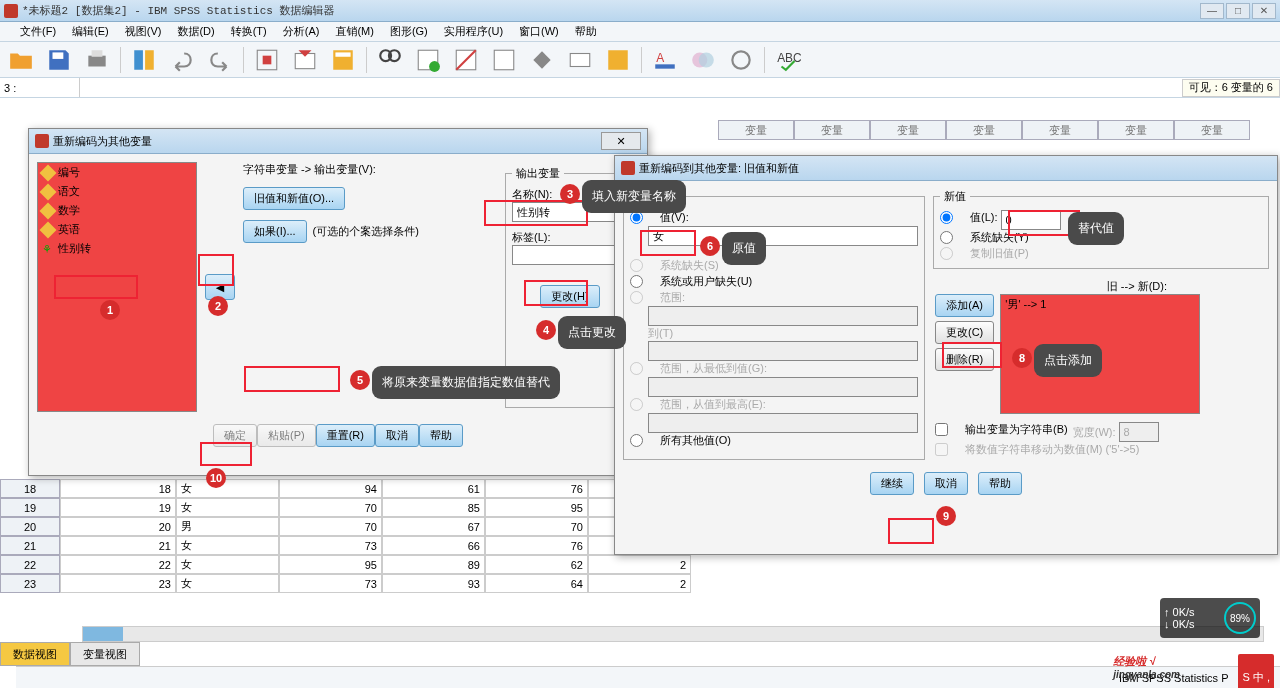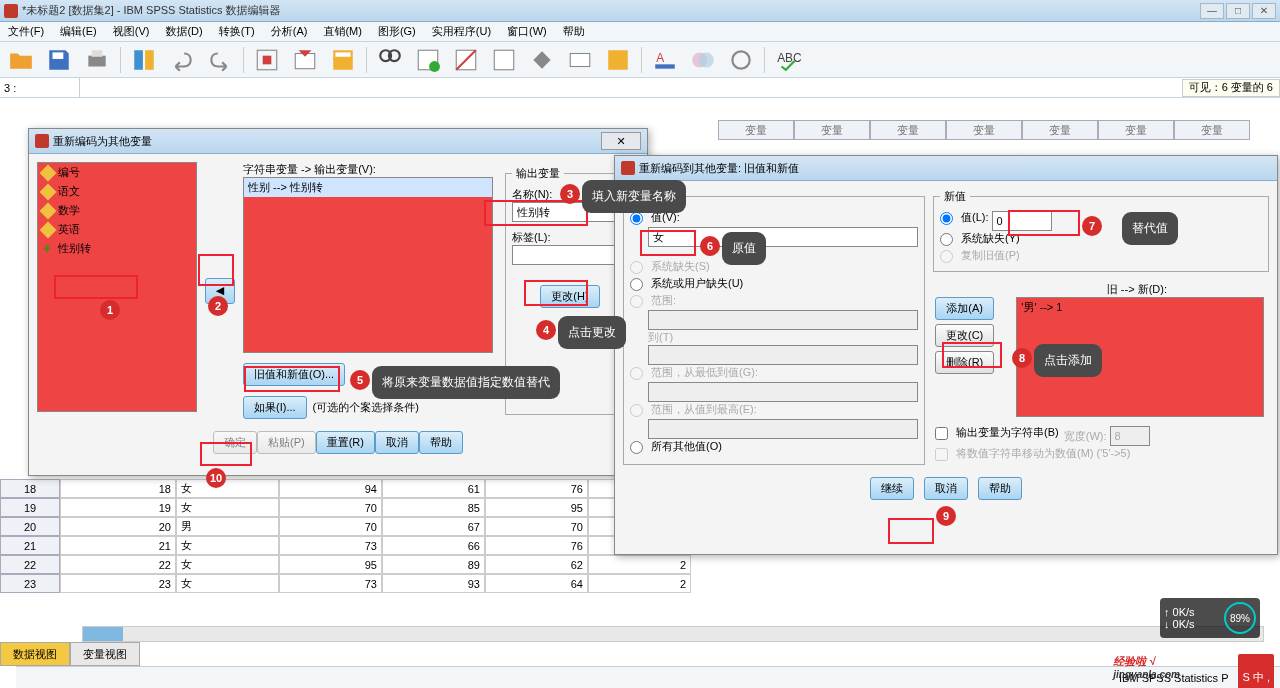--- a/index.html
+++ b/index.html
@@ -1,22 +1,22 @@
 <!DOCTYPE html>
 <html><head>
 <meta charset="utf-8">
 <style>
 * { box-sizing: border-box; margin: 0; padding: 0; font-family: "Microsoft YaHei", Arial, sans-serif; font-size: 11px; }
 body { background: #fff; width: 1280px; height: 688px; overflow: hidden; position: relative; }
 .titlebar { height: 22px; background: linear-gradient(#d4e5f4, #b9d6ee); display: flex; align-items: center; padding: 0 4px; border-bottom: 1px solid #8aadca; }
 .titlebar .icon { width: 14px; height: 14px; background: #c0392b; border-radius: 2px; margin-right: 4px; }
-.titlebar .title { flex: 1; color: #333; }
+.titlebar .title { flex: 1; color: #333; font-family: Liberation Mono, monospace; }
 .win-ctrls { display: flex; gap: 2px; }
 .win-ctrls div { width: 24px; height: 16px; background: #e1e9f1; border: 1px solid #a2b8cc; display: flex; align-items: center; justify-content: center; font-size: 10px; color: #555; }
-.menubar { height: 20px; background: #f3f6f9; border-bottom: 1px solid #c5d5e2; display: flex; align-items: center; padding: 0 0; }
+.menubar { height: 20px; background: #f3f6f9; border-bottom: 1px solid #c5d5e2; display: flex; align-items: center; padding: 0 12px; }
 .menubar span { padding: 2px 8px; cursor: default; }
 .toolbar { height: 36px; background: #f3f6f9; border-bottom: 1px solid #c5d5e2; display: flex; align-items: center; padding: 0 6px; gap: 8px; }
 .tb-btn { width: 30px; height: 30px; display: flex; align-items: center; justify-content: center; }
 .tb-btn svg { width: 26px; height: 26px; }
 .cellbar { height: 20px; background: #fff; border-bottom: 1px solid #c5d5e2; display: flex; align-items: center; }
 .celllabel { width: 80px; border-right: 1px solid #ccc; padding: 0 4px; height: 100%; display: flex; align-items: center; }
 .vis-info { margin-left: auto; padding: 0 6px; border: 1px solid #ccc; height: 18px; display: flex; align-items: center; background: #fdfdf0; }
 .col-h { width: 76px; height: 20px; border: 1px solid #aab; background: #eef2f6; display: flex; align-items: center; justify-content: center; color: #777; }
 .data-row { display: flex; height: 19px; }
 .row-num { width: 82px; border: 1px solid #aab; background: #eef2f6; display: flex; align-items: center; justify-content: center; }
@@ -37,21 +37,21 @@
 .btn { padding: 3px 10px; background: linear-gradient(#fdfdfd, #e0e0e0); border: 1px solid #888; border-radius: 3px; cursor: pointer; display: inline-flex; align-items: center; justify-content: center; }
 .btn.blue { background: linear-gradient(#dceefa, #a8d4f2); border-color: #5a9bc7; }
 .input { background: #fff; border: 1px solid #888; padding: 2px 4px; height: 20px; }
 .listbox { background: #ef4444; border: 1px solid #888; overflow: auto; }
 .listbox .item { padding: 2px 4px; display: flex; align-items: center; gap: 4px; }
 .ruler { display: inline-block; width: 12px; height: 12px; background: #f0c040; transform: rotate(45deg); }
 .clover { display: inline-block; width: 12px; height: 12px; }
 .clover::before { content: "⚘"; color: #0a0; }
 fieldset { border: 1px solid #aaa; padding: 6px; margin: 4px; }
 legend { padding: 0 4px; }
-label { display: inline-flex; align-items: flex-end; gap: 8px; }
+label { display: inline-flex; align-items: center; gap: 17px; }
 input[type=radio], input[type=checkbox] { margin: 0; }
 
 
 .redbox { position: absolute; border: 2px solid #e23; pointer-events: none; }
 .numcircle { position: absolute; width: 20px; height: 20px; background: #d62c2c; color: #fff; border-radius: 50%; display: flex; align-items: center; justify-content: center; font-size: 11px; font-weight: bold; }
 .anno { position: absolute; background: #4a4a4a; color: #fff; padding: 8px 10px; border-radius: 9px; font-size: 12px; }
 .watermark { position: absolute; bottom: 8px; right: 100px; font-size: 16px; color: #d62c2c; font-weight: bold; font-style: italic; }
 .watermark small { color: #333; font-size: 10px; display: block; }
 .netspeed { position: absolute; bottom: 50px; right: 20px; width: 100px; height: 40px; background: rgba(0,0,0,.7); border-radius: 4px; color: #fff; font-size: 9px; padding: 4px; display: flex; align-items: center; }
 .netspeed .circ { width: 32px; height: 32px; border: 2px solid #0cc; border-radius: 50%; display: flex; align-items: center; justify-content: center; font-size: 10px; }
@@ -316,23 +316,20 @@
       <div class="item">
           <span class="clover"></span>
           <span>性别转</span>
         </div>
     </div>
     <div style="display:flex;align-items:center">
       <button class="btn blue" style="width:30px;height:26px">◀</button>
     </div>
     <div style="flex:1">
       <div>字符串变量 -&gt; 输出变量(V):</div>
-      <div class="listbox" style="height:176px">
-        <div class="item" style="background:#cfe4ff">性别 --&gt; 性别转</div>
-      </div>
       <div style="margin-top:10px">
         <button class="btn blue">旧值和新值(O)...</button>
       </div>
       <div style="margin-top:10px;display:flex;gap:6px;align-items:center">
         <button class="btn blue">如果(I)...</button>
         <span>(可选的个案选择条件)</span>
       </div>
     </div>
     <fieldset style="width:130px">
       <legend>输出变量</legend>
@@ -409,27 +406,27 @@
             <input type="radio" style=""> 
             <span>系统缺失(Y)</span>
           </label><br>
         <label style="color:#aaa">
             <input type="radio" disabled="" style=""> 
             <span>复制旧值(P)</span>
           </label>
       </fieldset>
       <div style="padding:6px">
         <div style="text-align:right;padding-right:100px">旧 --&gt; 新(D):</div>
-        <div style="display:flex;gap:22px">
+        <div style="display:flex;gap:6px">
           <div style="display:flex;flex-direction:column;gap:4px">
             <button class="btn blue">添加(A)</button>
             <button class="btn">更改(C)</button>
             <button class="btn">删除(R)</button>
           </div>
-          <div class="listbox" style="width:248px;height:120px">
+          <div class="listbox" style="width:200px;height:120px">
             <div class="item">'男' --&gt; 1</div>
           </div>
         </div>
         <div style="margin-top:8px">
           <label>
               <input type="checkbox" style=""> 
               <span>输出变量为字符串(B)</span>
             </label>
           <span style="color:#aaa;margin-left:2px">宽度(W):</span>
           <input class="input" style="width: 40px; background: rgb(238, 238, 238); color: rgb(170, 170, 170);" disabled="" value="8">
@@ -465,21 +462,21 @@
 <div class="redbox" style="left:244px;top:366px;width:96px;height:26px"></div>
 <div class="numcircle" style="left:350px;top:370px">5</div>
 <div class="anno" style="left:372px;top:366px">将原来变量数据值指定数值替代</div>
 
 <div class="redbox" style="left:640px;top:230px;width:56px;height:26px"></div>
 <div class="numcircle" style="left:700px;top:236px">6</div>
 <div class="anno" style="left:722px;top:232px">原值</div>
 
 <div class="redbox" style="left:1008px;top:210px;width:72px;height:26px"></div>
 <div class="numcircle" style="left:1082px;top:216px">7</div>
-<div class="anno" style="left:1122px;top:212px">替代值</div>
+<div class="anno" style="left:1068px;top:212px">替代值</div>
 
 <div class="redbox" style="left:942px;top:342px;width:60px;height:26px"></div>
 <div class="numcircle" style="left:1012px;top:348px">8</div>
 <div class="anno" style="left:1034px;top:344px">点击添加</div>
 
 <div class="redbox" style="left:888px;top:518px;width:46px;height:26px"></div>
 <div class="numcircle" style="left:936px;top:506px">9</div>
 
 <div class="redbox" style="left:200px;top:442px;width:52px;height:24px"></div>
 <div class="numcircle" style="left:206px;top:468px">10</div>

